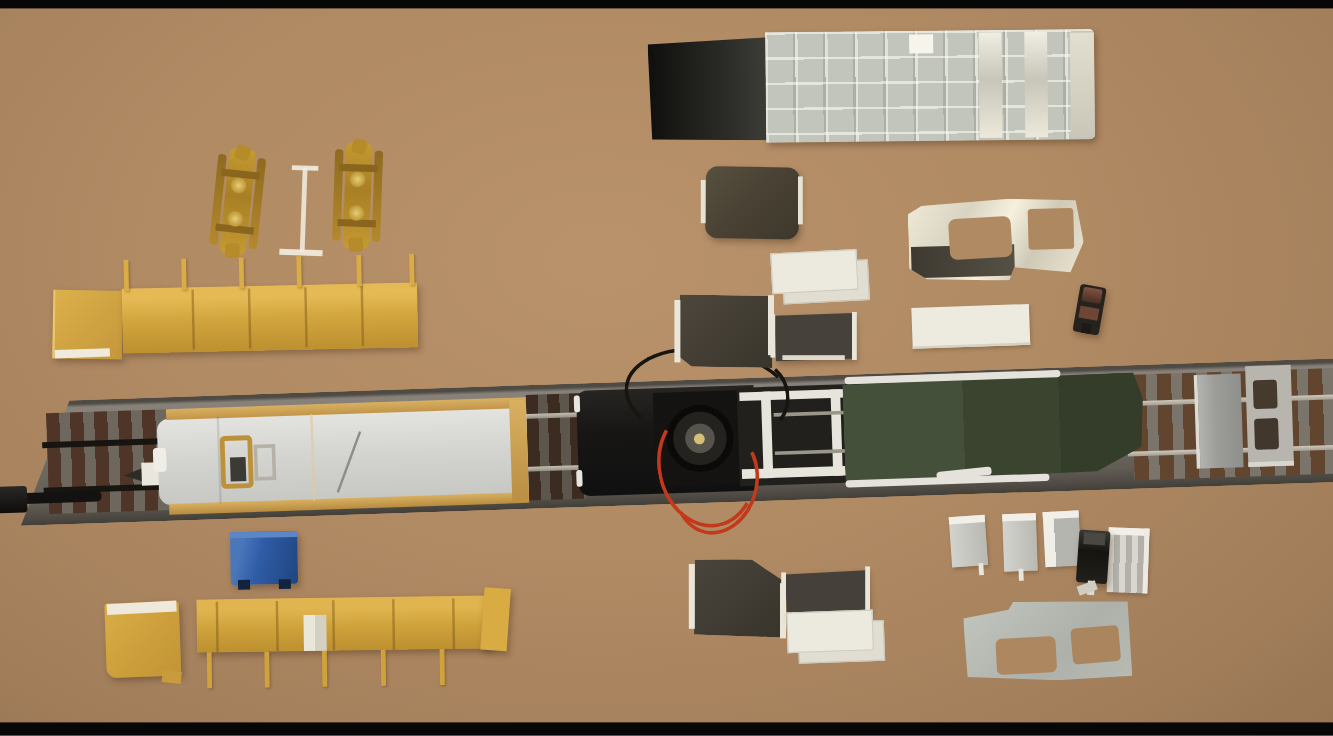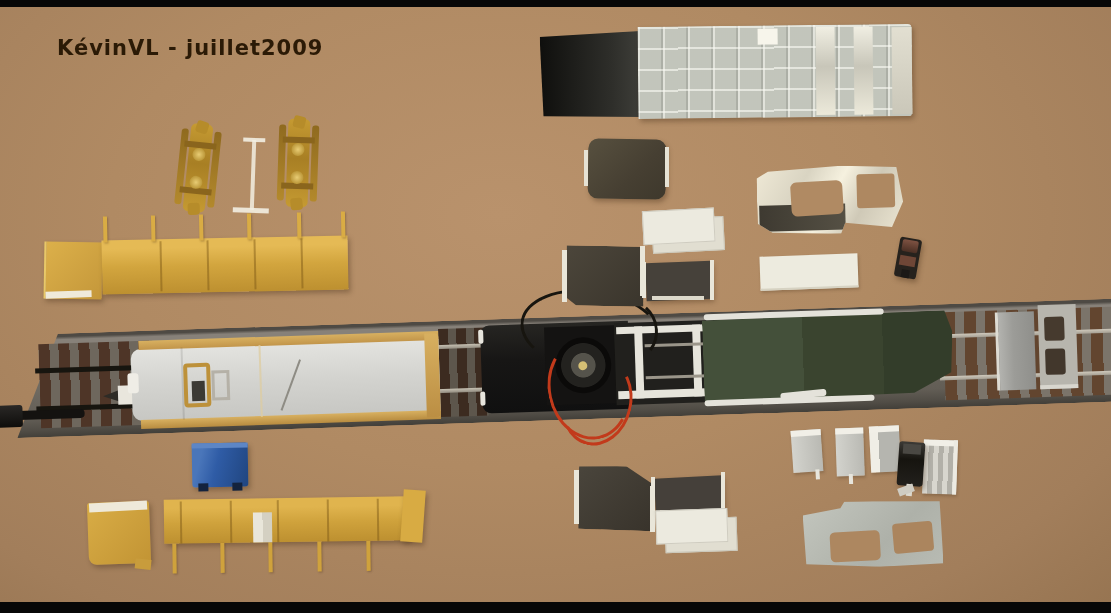--- a/index.html
+++ b/index.html
@@ -192,21 +192,20 @@
   #panel-br .holeR{left:90px;top:22px;width:40px;height:30px;background:#ab855e;border-radius:4px;transform:rotate(-4deg);}
 </style>
 </head>
 <body>
 
 <div id="photo">
 
   <div class="p bar" id="bar-top"></div>
   <div class="p bar" id="bar-bottom"></div>
 
-  <div class="p" id="watermark">KévinVL - juillet2009</div>
 
   <div class="p" id="roof">
     <div class="p part" id="roof-dark"></div>
     <div class="p part" id="roof-light"></div>
     <div class="p roof-band" id="roof-band1"></div>
     <div class="p roof-band" id="roof-band2"></div>
     <div class="p" id="roof-endcap"></div>
     <div class="p" id="roof-bright"></div>
   </div>
 

